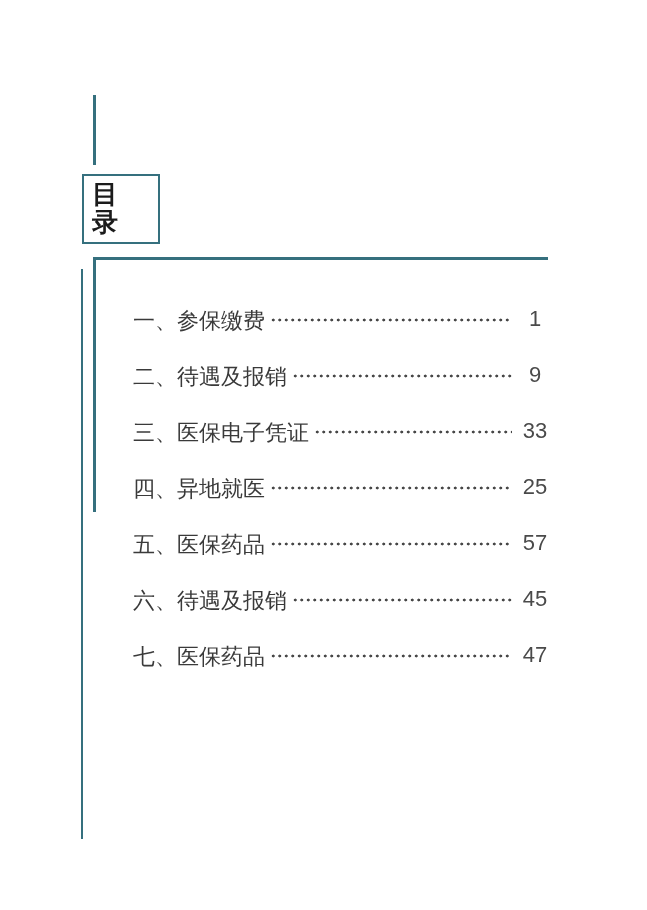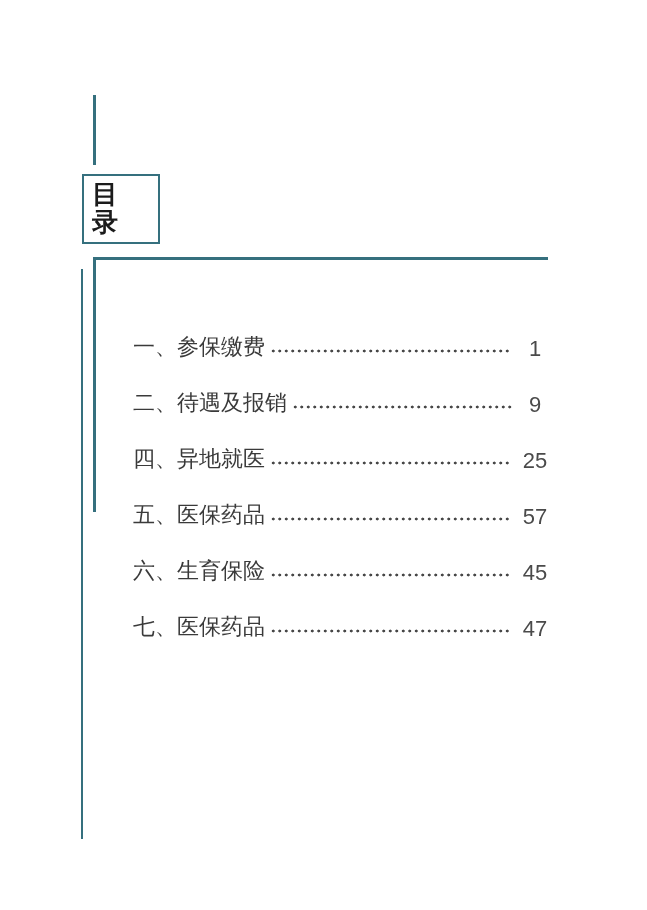--- a/index.html
+++ b/index.html
@@ -41,21 +41,21 @@
   
   .left-rule {
     position:absolute; left:81px; top:257px; width:2px; height:570px;
     background:var(--accent);
   }
   
   .toc {
     position:absolute; left:133px; top:294px; width:415px;
   }
   .toc-row {
-    height:56px; display:flex; align-items:flex-end;
+    height:56px; display:flex; align-items:flex-start;
   }
   .toc-label {
     font-size:22px; color:#3a3a3a; font-weight:500;
     white-space:nowrap; flex:0 0 auto;
   }
   .leader {
     flex:1 1 auto; height:22px; margin:3px 10px 0 5px;
     background-image:radial-gradient(circle, #474747 1.4px, transparent 1.6px);
     background-size:6.5px 22px;
     background-position:left center;
@@ -87,31 +87,36 @@
         <span class="toc-label">一、参保缴费</span>
         <span class="leader"></span>
         <span class="toc-page">1</span>
       </div>
       <div class="toc-row">
         <span class="toc-label">二、待遇及报销</span>
         <span class="leader"></span>
         <span class="toc-page">9</span>
       </div>
       <div class="toc-row">
+        <span class="toc-label">三、医保电子凭证</span>
+        <span class="leader"></span>
+        <span class="toc-page">33</span>
+      </div>
+      <div class="toc-row">
         <span class="toc-label">四、异地就医</span>
         <span class="leader"></span>
         <span class="toc-page">25</span>
       </div>
       <div class="toc-row">
         <span class="toc-label">五、医保药品</span>
         <span class="leader"></span>
         <span class="toc-page">57</span>
       </div>
       <div class="toc-row">
-        <span class="toc-label">六、生育保险</span>
+        <span class="toc-label">六、待遇及报销</span>
         <span class="leader"></span>
         <span class="toc-page">45</span>
       </div>
       <div class="toc-row">
         <span class="toc-label">七、医保药品</span>
         <span class="leader"></span>
         <span class="toc-page">47</span>
       </div>
     </div>
 

